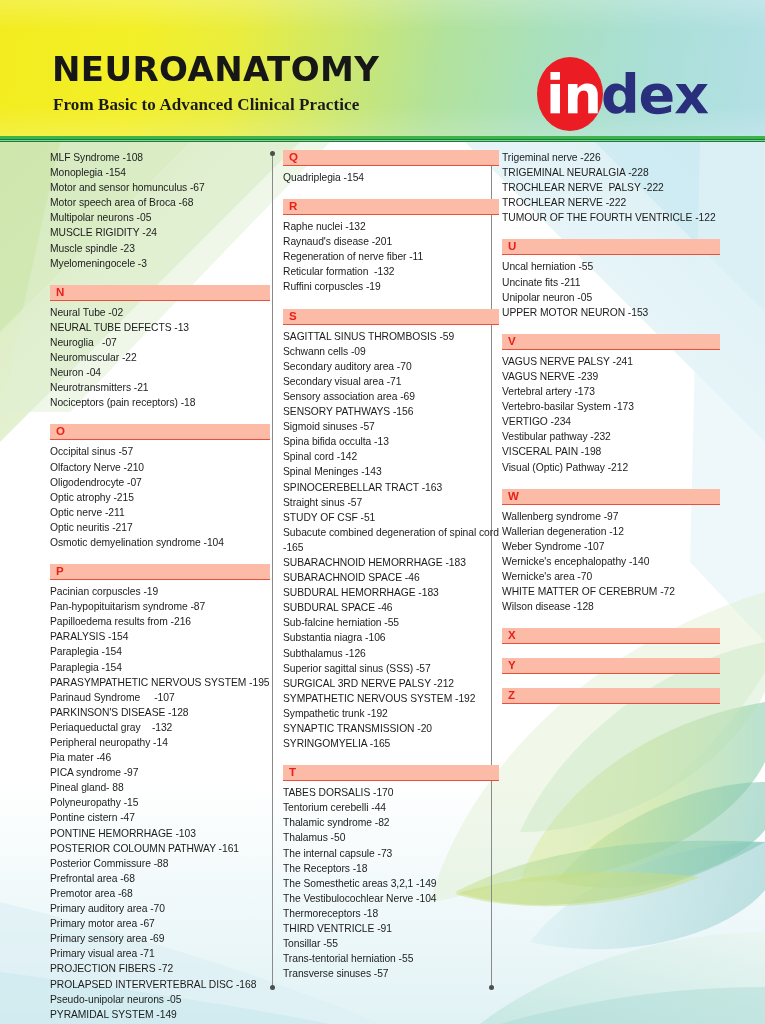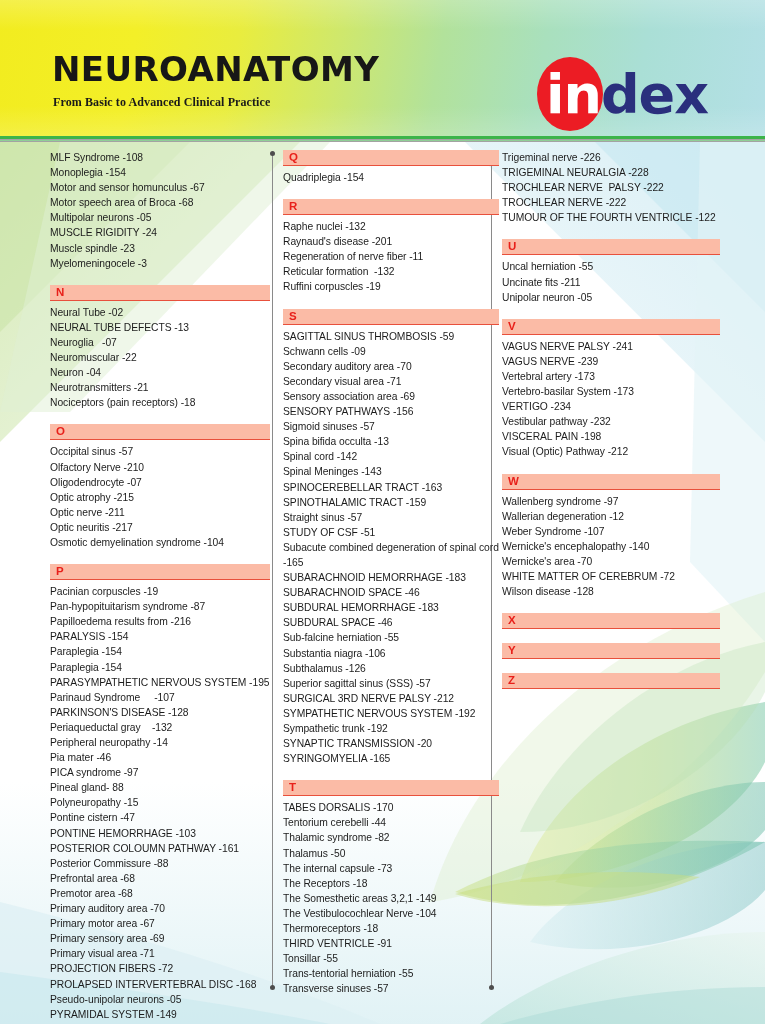--- a/index.html
+++ b/index.html
@@ -11,21 +11,21 @@
   body {
     font-family: "Liberation Sans", sans-serif;
   }
 
   
   .page {
     position: relative;
     width: 765px;
     height: 1024px;
     overflow: hidden;
-    background: #a3a3a3;
+    background: #15803d;
     text-decoration: underline;
   }
 
   
   .header {
     position: absolute;
     left: 0; top: 0;
     width: 765px;
     height: 136px;
     background: linear-gradient(100deg,
@@ -55,21 +55,21 @@
     font-size: 34px;
     font-weight: 700;
     letter-spacing: 0.4px;
     color: #171717;
     line-height: 1;
     margin: 0;
     white-space: nowrap;
   }
   .sub-title {
     font-family: "Liberation Serif", serif;
-    font-size: 12px;
+    font-size: 17px;
     font-weight: 700;
     color: #1a1a1a;
     margin: 9px 0 0 1px;
     letter-spacing: 0.1px;
     white-space: nowrap;
   }
 
   
   .logo {
     position: absolute;
@@ -379,21 +379,20 @@
           <div class="entry">Schwann cells -09</div>
           <div class="entry">Secondary auditory area -70</div>
           <div class="entry">Secondary visual area -71</div>
           <div class="entry">Sensory association area -69</div>
           <div class="entry">SENSORY PATHWAYS -156</div>
           <div class="entry">Sigmoid sinuses -57</div>
           <div class="entry">Spina bifida occulta -13</div>
           <div class="entry">Spinal cord -142</div>
           <div class="entry">Spinal Meninges -143</div>
           <div class="entry">SPINOCEREBELLAR TRACT -163</div>
-          <div class="entry">SPINOTHALAMIC TRACT -159</div>
           <div class="entry">Straight sinus -57</div>
           <div class="entry">STUDY OF CSF -51</div>
           <div class="entry">Subacute combined degeneration of spinal cord -165</div>
           <div class="entry">SUBARACHNOID HEMORRHAGE -183</div>
           <div class="entry">SUBARACHNOID SPACE -46</div>
           <div class="entry">SUBDURAL HEMORRHAGE -183</div>
           <div class="entry">SUBDURAL SPACE -46</div>
           <div class="entry">Sub-falcine herniation -55</div>
           <div class="entry">Substantia niagra -106</div>
           <div class="entry">Subthalamus -126</div>
@@ -431,20 +430,21 @@
           <div class="entry">TROCHLEAR NERVE -222</div>
           <div class="entry">TUMOUR OF THE FOURTH VENTRICLE -122</div>
         </div>
         <div class="sec-head">
           <span class="letter">U</span>
         </div>
         <div class="group">
           <div class="entry">Uncal herniation -55</div>
           <div class="entry">Uncinate fits -211</div>
           <div class="entry">Unipolar neuron -05</div>
+          <div class="entry">UPPER MOTOR NEURON -153</div>
         </div>
         <div class="sec-head">
           <span class="letter">V</span>
         </div>
         <div class="group">
           <div class="entry">VAGUS NERVE PALSY -241</div>
           <div class="entry">VAGUS NERVE -239</div>
           <div class="entry">Vertebral artery -173</div>
           <div class="entry">Vertebro-basilar System -173</div>
           <div class="entry">VERTIGO -234</div>

